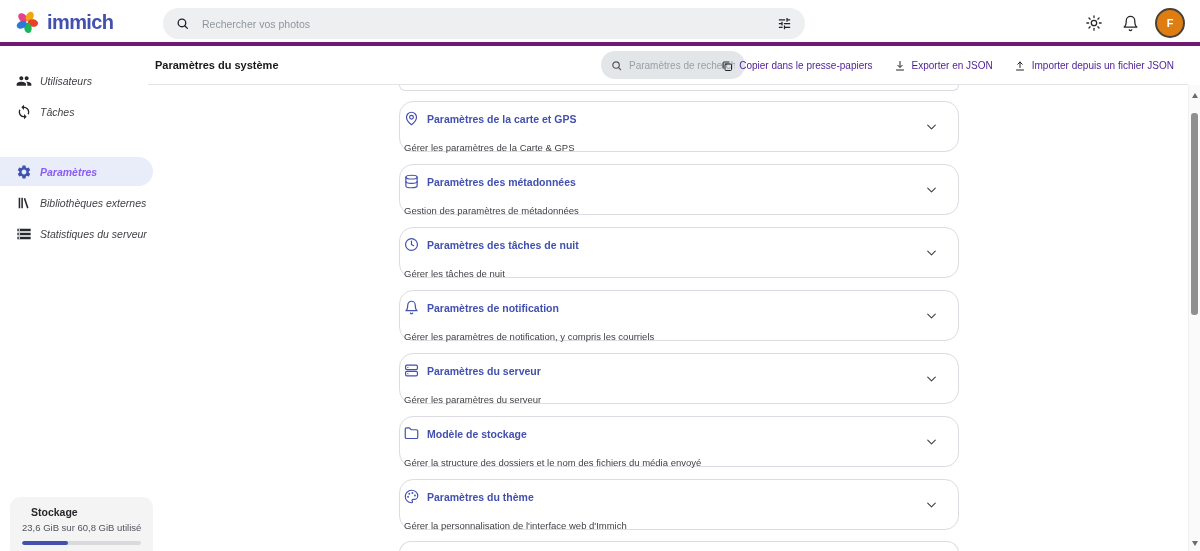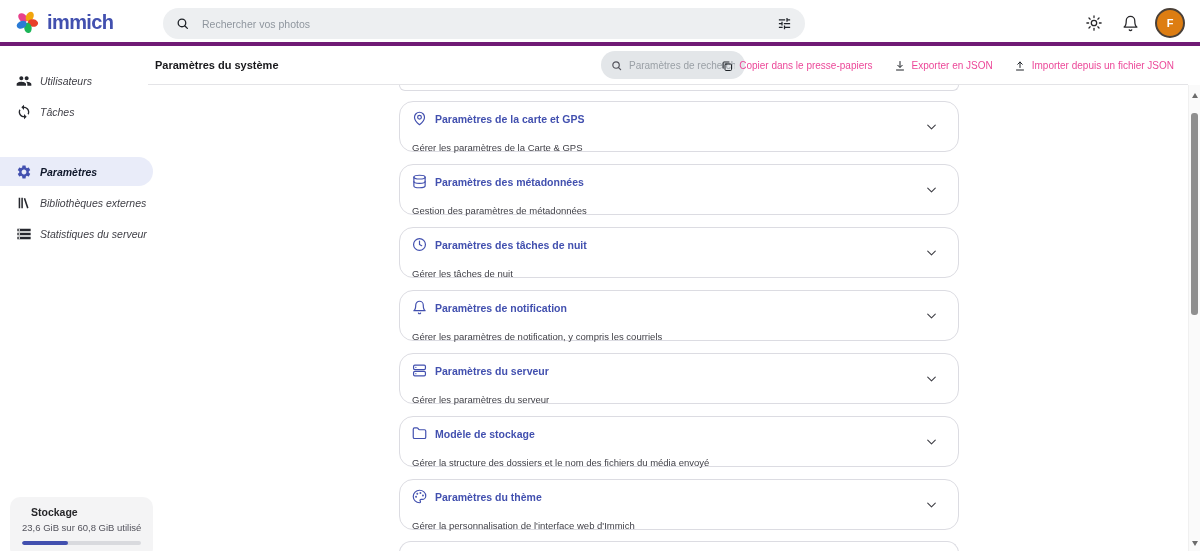--- a/index.html
+++ b/index.html
@@ -29,21 +29,21 @@
             border:2px solid #4a4038; color:#fff; font-size:11px; font-weight:700;
             display:flex; align-items:center; justify-content:center; margin-left:16px; cursor:pointer; }
 
   
   .sidebar { position:absolute; left:0; top:46px; width:153px; bottom:0; background:#fff; }
   .nav { padding-top:20px; }
   .nav-item { height:29px; margin-bottom:2px; display:flex; align-items:center;
               padding-left:16px; border-radius:0 999px 999px 0; cursor:pointer; color:#3f3f46;font-style:italic; }
   .nav-item .nico { width:16px; height:16px; color:#26282e; margin-right:8px; flex:0 0 16px; }
   .nav-item .nlabel { font-size:10.5px; }
-  .nav-item.active { background:#e9ecf9; color:#0f172a;margin-top:31px; }
+  .nav-item.active { background:#e9ecf9; color:#8b5cf6;margin-top:31px; }
   .nav-item.active .nico { color:#4250af; }
   .nav-item.active .nlabel { font-weight:700; }
 
   .storage-panel { position:absolute; left:10px; top:451px; width:143px; height:61px;
                    background:#f4f4f5; border-radius:10px; padding:9px 12px; }
   .storage-title { font-size:10.5px; font-weight:700; color:#27272a;padding-left:9px; }
   .storage-usage { font-size:9.5px; color:#52525b; margin-top:4px; white-space:nowrap; }
   .storage-track { margin-top:8px; height:4px; background:#d9dade; border-radius:2px; overflow:hidden; }
   .storage-fill { height:100%; background:#4250af; border-radius:2px; width:39%; }
 
@@ -51,31 +51,31 @@
   .admin-header { position:absolute; left:148px; top:46px; width:1040px; height:39px;
                   background:#fff; border-bottom:1px solid #e4e4e7; z-index:5; }
   .page-title { position:absolute; left:7px; top:13px; font-size:11px; font-weight:700; color:#18181b; }
   .settings-search { position:absolute; left:453px; top:5px; width:144px; height:28px;
                      background:#e3e6e9; border-radius:14px; display:flex; align-items:center; padding:0 10px; }
   .settings-search .mag { color:#52525b; margin-right:7px; }
   .settings-search input { flex:1; min-width:0; border:none; outline:none; background:transparent;
                            font-family:inherit; font-size:10px; color:#3f3f46; }
   .settings-search input::placeholder { color:#9aa0a6; }
   .header-actions { position:absolute; right:14px; top:0; height:39px; display:flex; align-items:center; gap:21px; }
-  .action-btn { display:flex; align-items:center; gap:6px; cursor:pointer; color:#ec4899; white-space:nowrap; }
+  .action-btn { display:flex; align-items:center; gap:6px; cursor:pointer; color:#4c1d95; white-space:nowrap; }
   .action-btn .aico { color:#1f2328; }
   .action-btn .alabel { font-size:10px; }
 
   
   .content { position:absolute; left:160px; top:85px; width:1028px; bottom:0; background:#fff; }
   .card-cut-top { position:absolute; left:239px; top:0; width:560px; height:6px;
                   border:1px solid #dcdce2; border-top:none; border-radius:0 0 12px 12px; }
   .cards { position:absolute; left:239px; top:16px; width:560px; display:flex; flex-direction:column; gap:12px; }
   .card { height:51px; background:#fff; border:1px solid #dcdce2; border-radius:14px;
-          padding:8px 12px; position:relative; cursor:pointer; }
+          padding:8px 4px; position:relative; cursor:pointer; }
   .card-row { display:flex; align-items:center; gap:8px; margin-top:1px; }
   .card-ico { width:15px; height:15px; color:#4250af; flex:0 0 15px; }
   .card-title { font-size:10.5px; font-weight:600; color:#4250af; }
   .card-sub { font-size:9.5px; color:#3f3f46; margin-top:16px; }
   .chevron { position:absolute; right:20px; top:50%; transform:translateY(-50%); color:#3f3f46; }
   .card-cut-bottom { position:absolute; left:239px; top:456px; width:560px; height:30px;
                      border:1px solid #dcdce2; border-bottom:none; border-radius:12px 12px 0 0; }
 
   
   .scrollbar { position:absolute; right:0; top:85px; width:12px; bottom:0;

